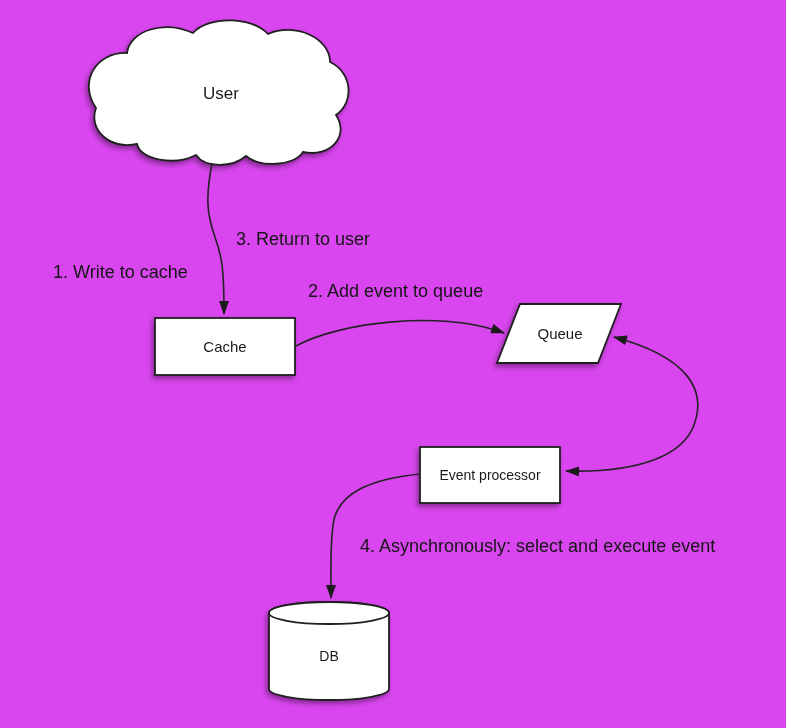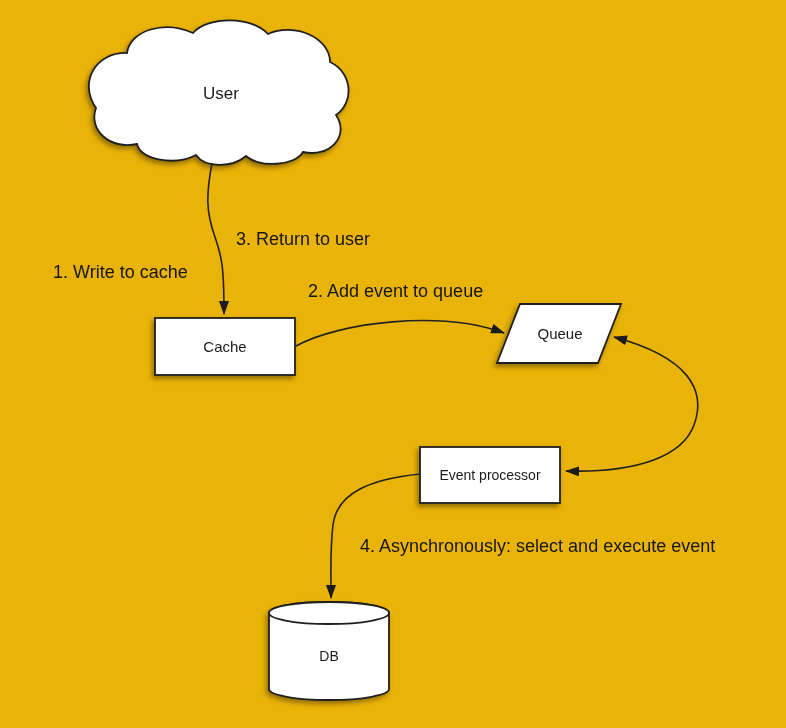--- a/index.html
+++ b/index.html
@@ -8,21 +8,21 @@
     background: #ffffff;
     width: 786px;
     height: 728px;
     overflow: hidden;
     font-family: "Liberation Sans", sans-serif;
   }
   .canvas-wrap {
     position: relative;
     width: 786px;
     height: 728px;
-    background: #eab308;
+    background: #d946ef;
   }
   svg { display: block; }
   .shape {
     fill: #ffffff;
     stroke: #1f1f1f;
     stroke-width: 1.8;
     filter: drop-shadow(-2px 3px 2.5px rgba(0,0,0,0.38));
   }
   .connector {
     fill: none;

